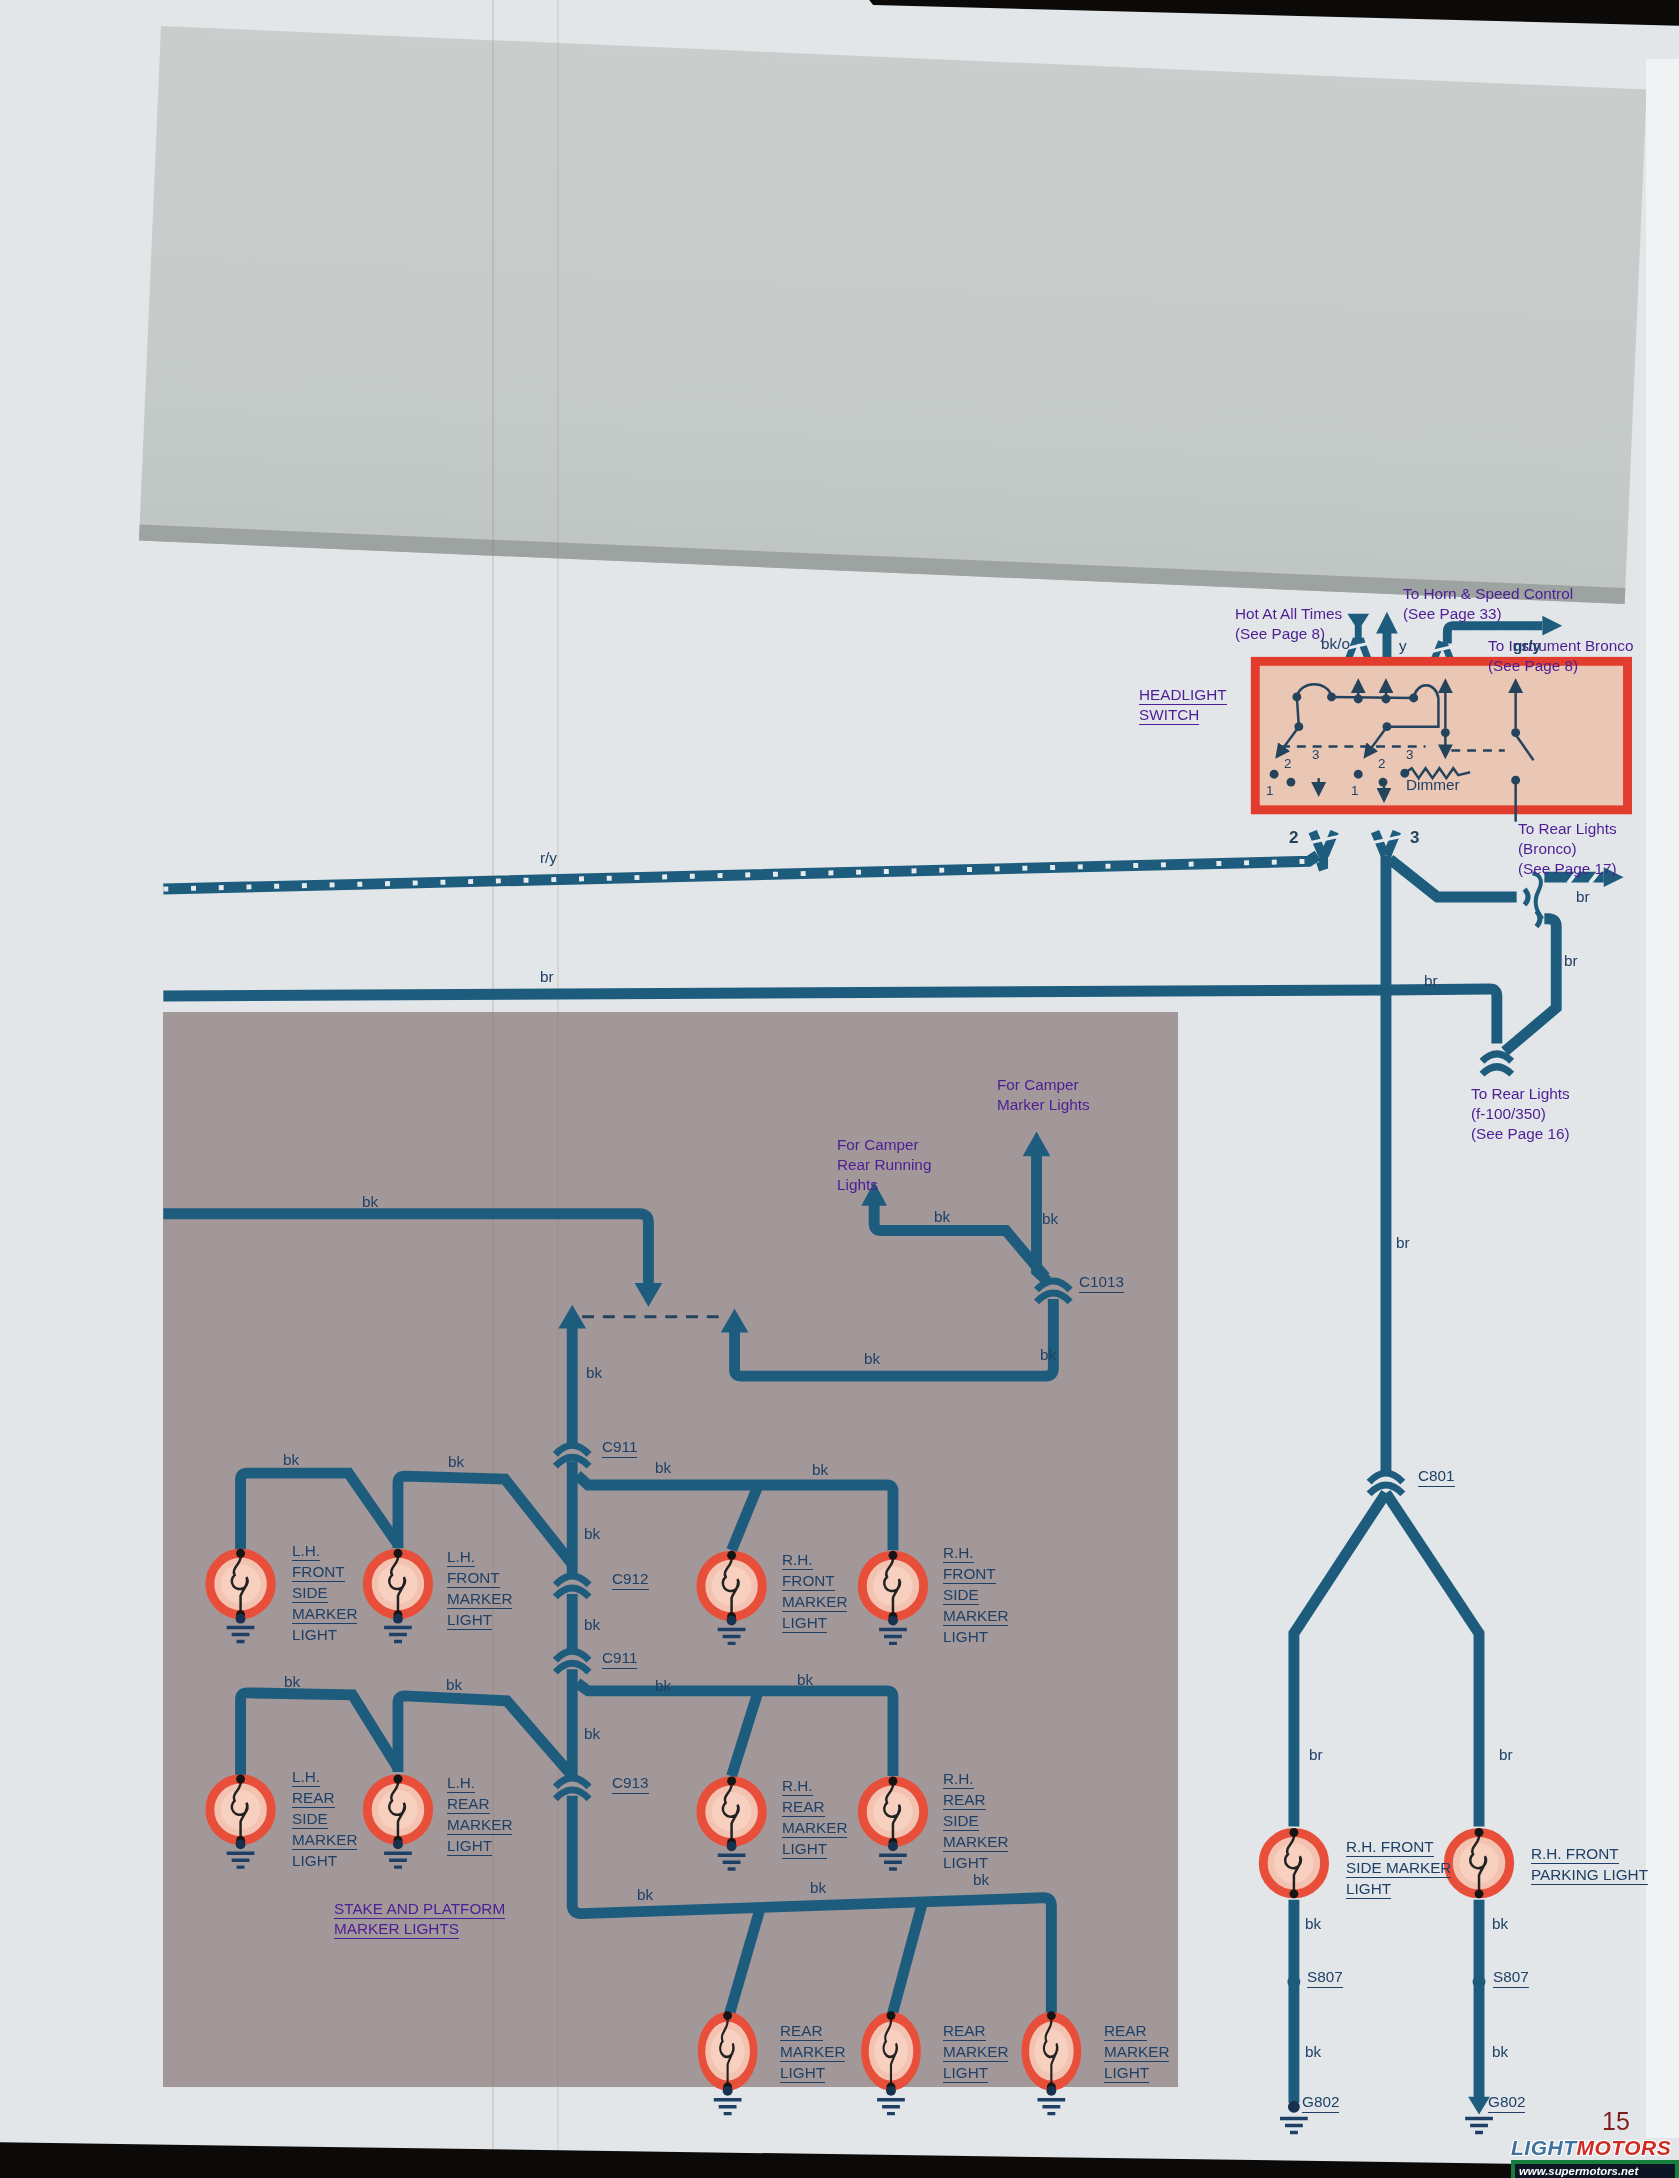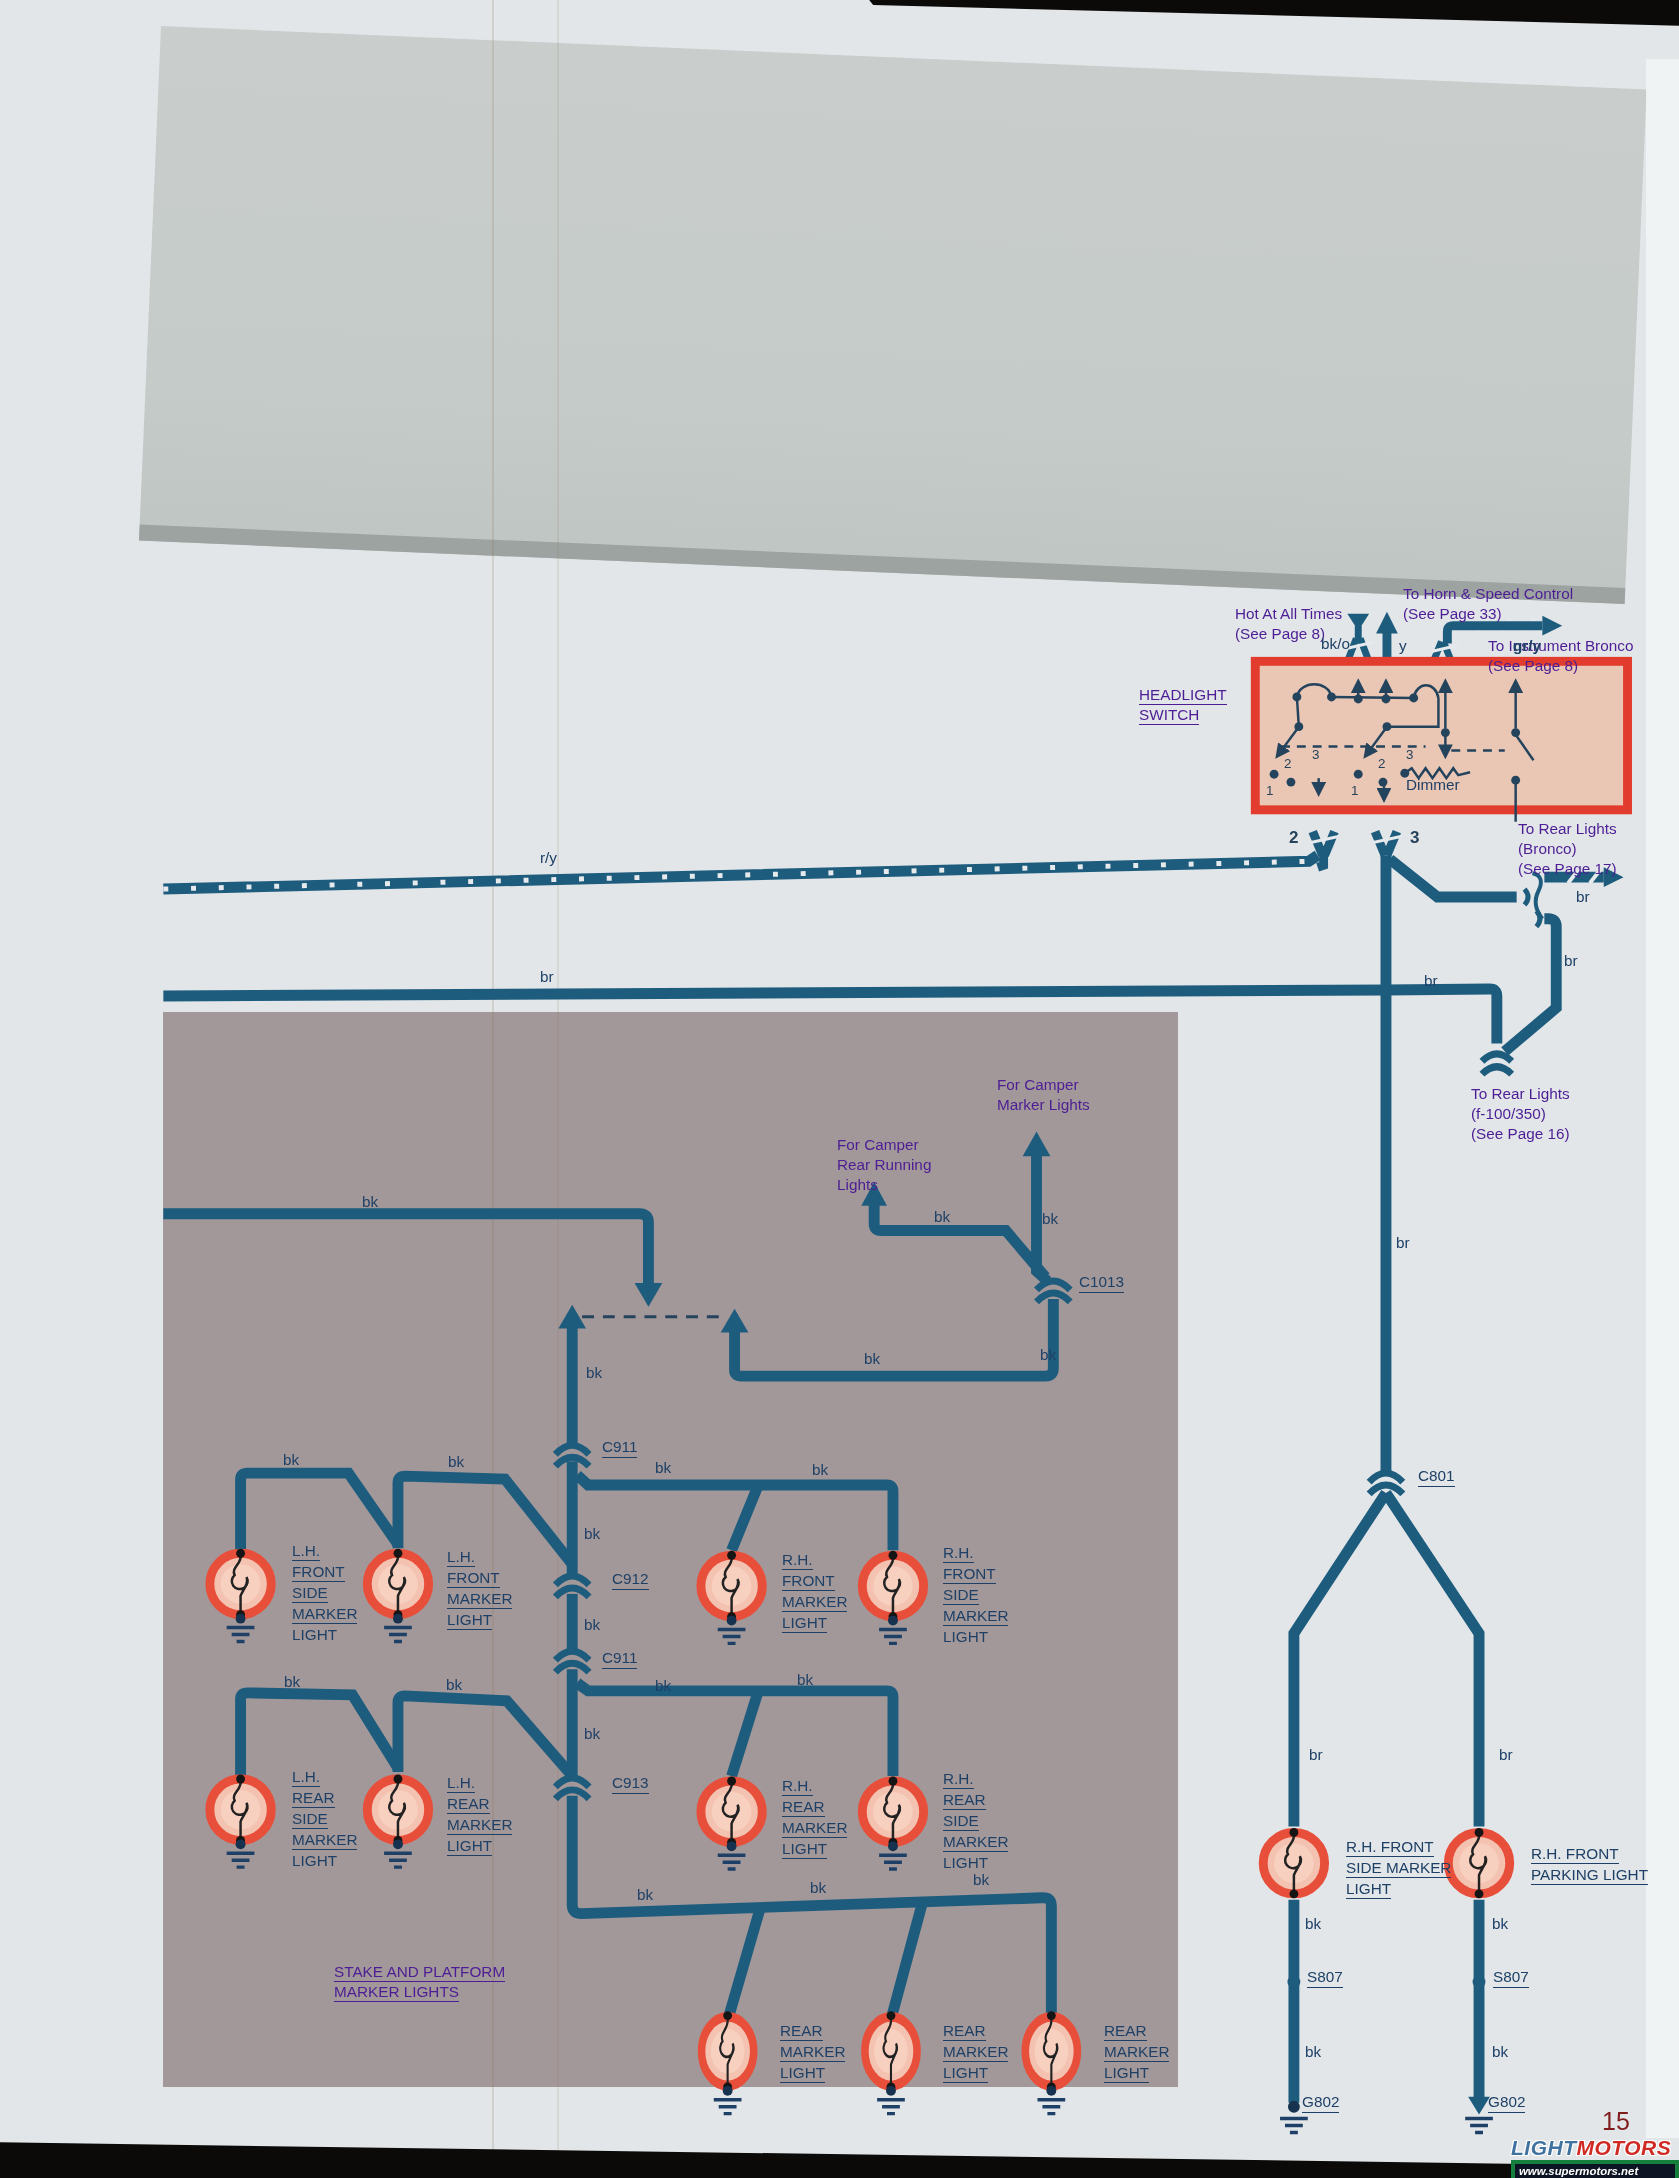--- a/index.html
+++ b/index.html
@@ -402,21 +402,21 @@
       </div>
       <div class="note" style="left: 997px; top: 1075px;">
         <div>For Camper</div>
         <div>Marker Lights</div>
       </div>
       <div class="note" style="left: 837px; top: 1135px;">
         <div>For Camper</div>
         <div>Rear Running</div>
         <div>Lights</div>
       </div>
-      <div class="note" style="left: 334px; top: 1962px;">
+      <div class="note" style="left: 334px; top: 1899px;">
         <div><span class="us">STAKE AND PLATFORM</span></div>
         <div><span class="us">MARKER LIGHTS</span></div>
       </div>
       <div class="wl" style="left: 540px; top: 849px;">r/y</div>
       <div class="wl" style="left: 540px; top: 968px;">br</div>
       <div class="wl" style="left: 1321px; top: 635px;">bk/o</div>
       <div class="wl" style="left: 1399px; top: 637px;">y</div>
       <div class="wl" style="left: 1513px; top: 637px; font-weight: bold;">gr/y</div>
       <div class="wl" style="left: 1576px; top: 888px;">br</div>
       <div class="wl" style="left: 1564px; top: 952px;">br</div>

